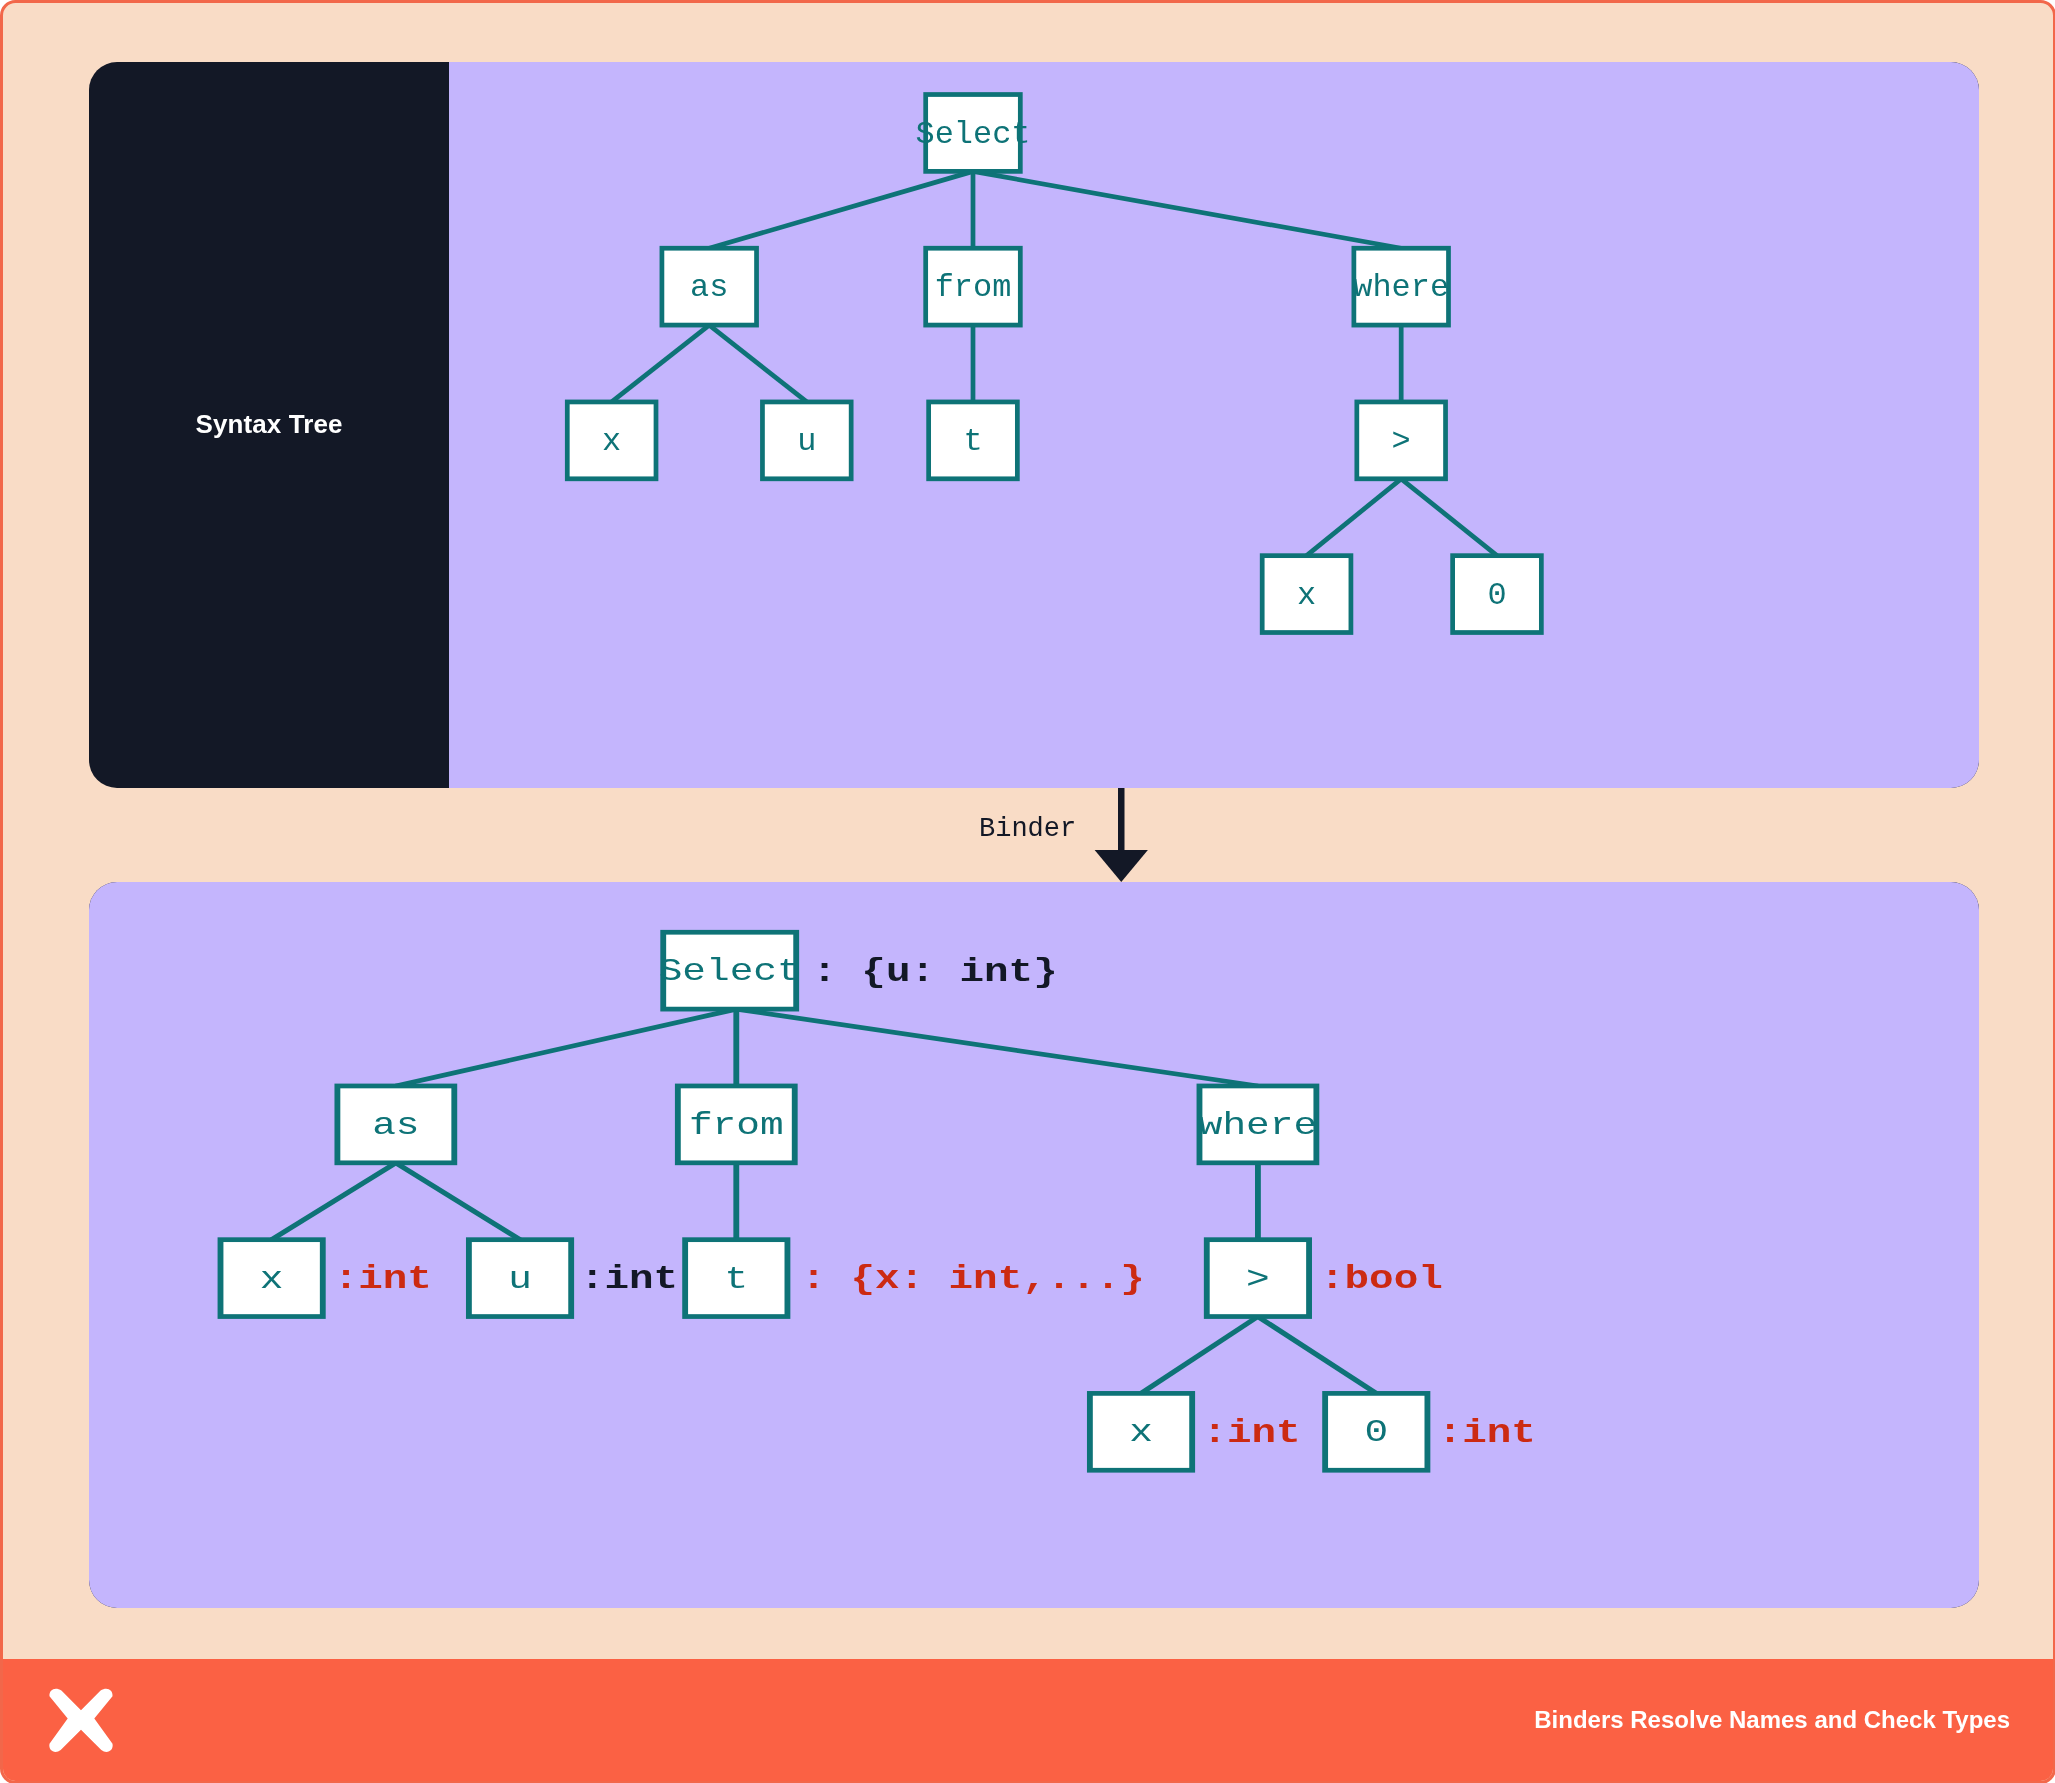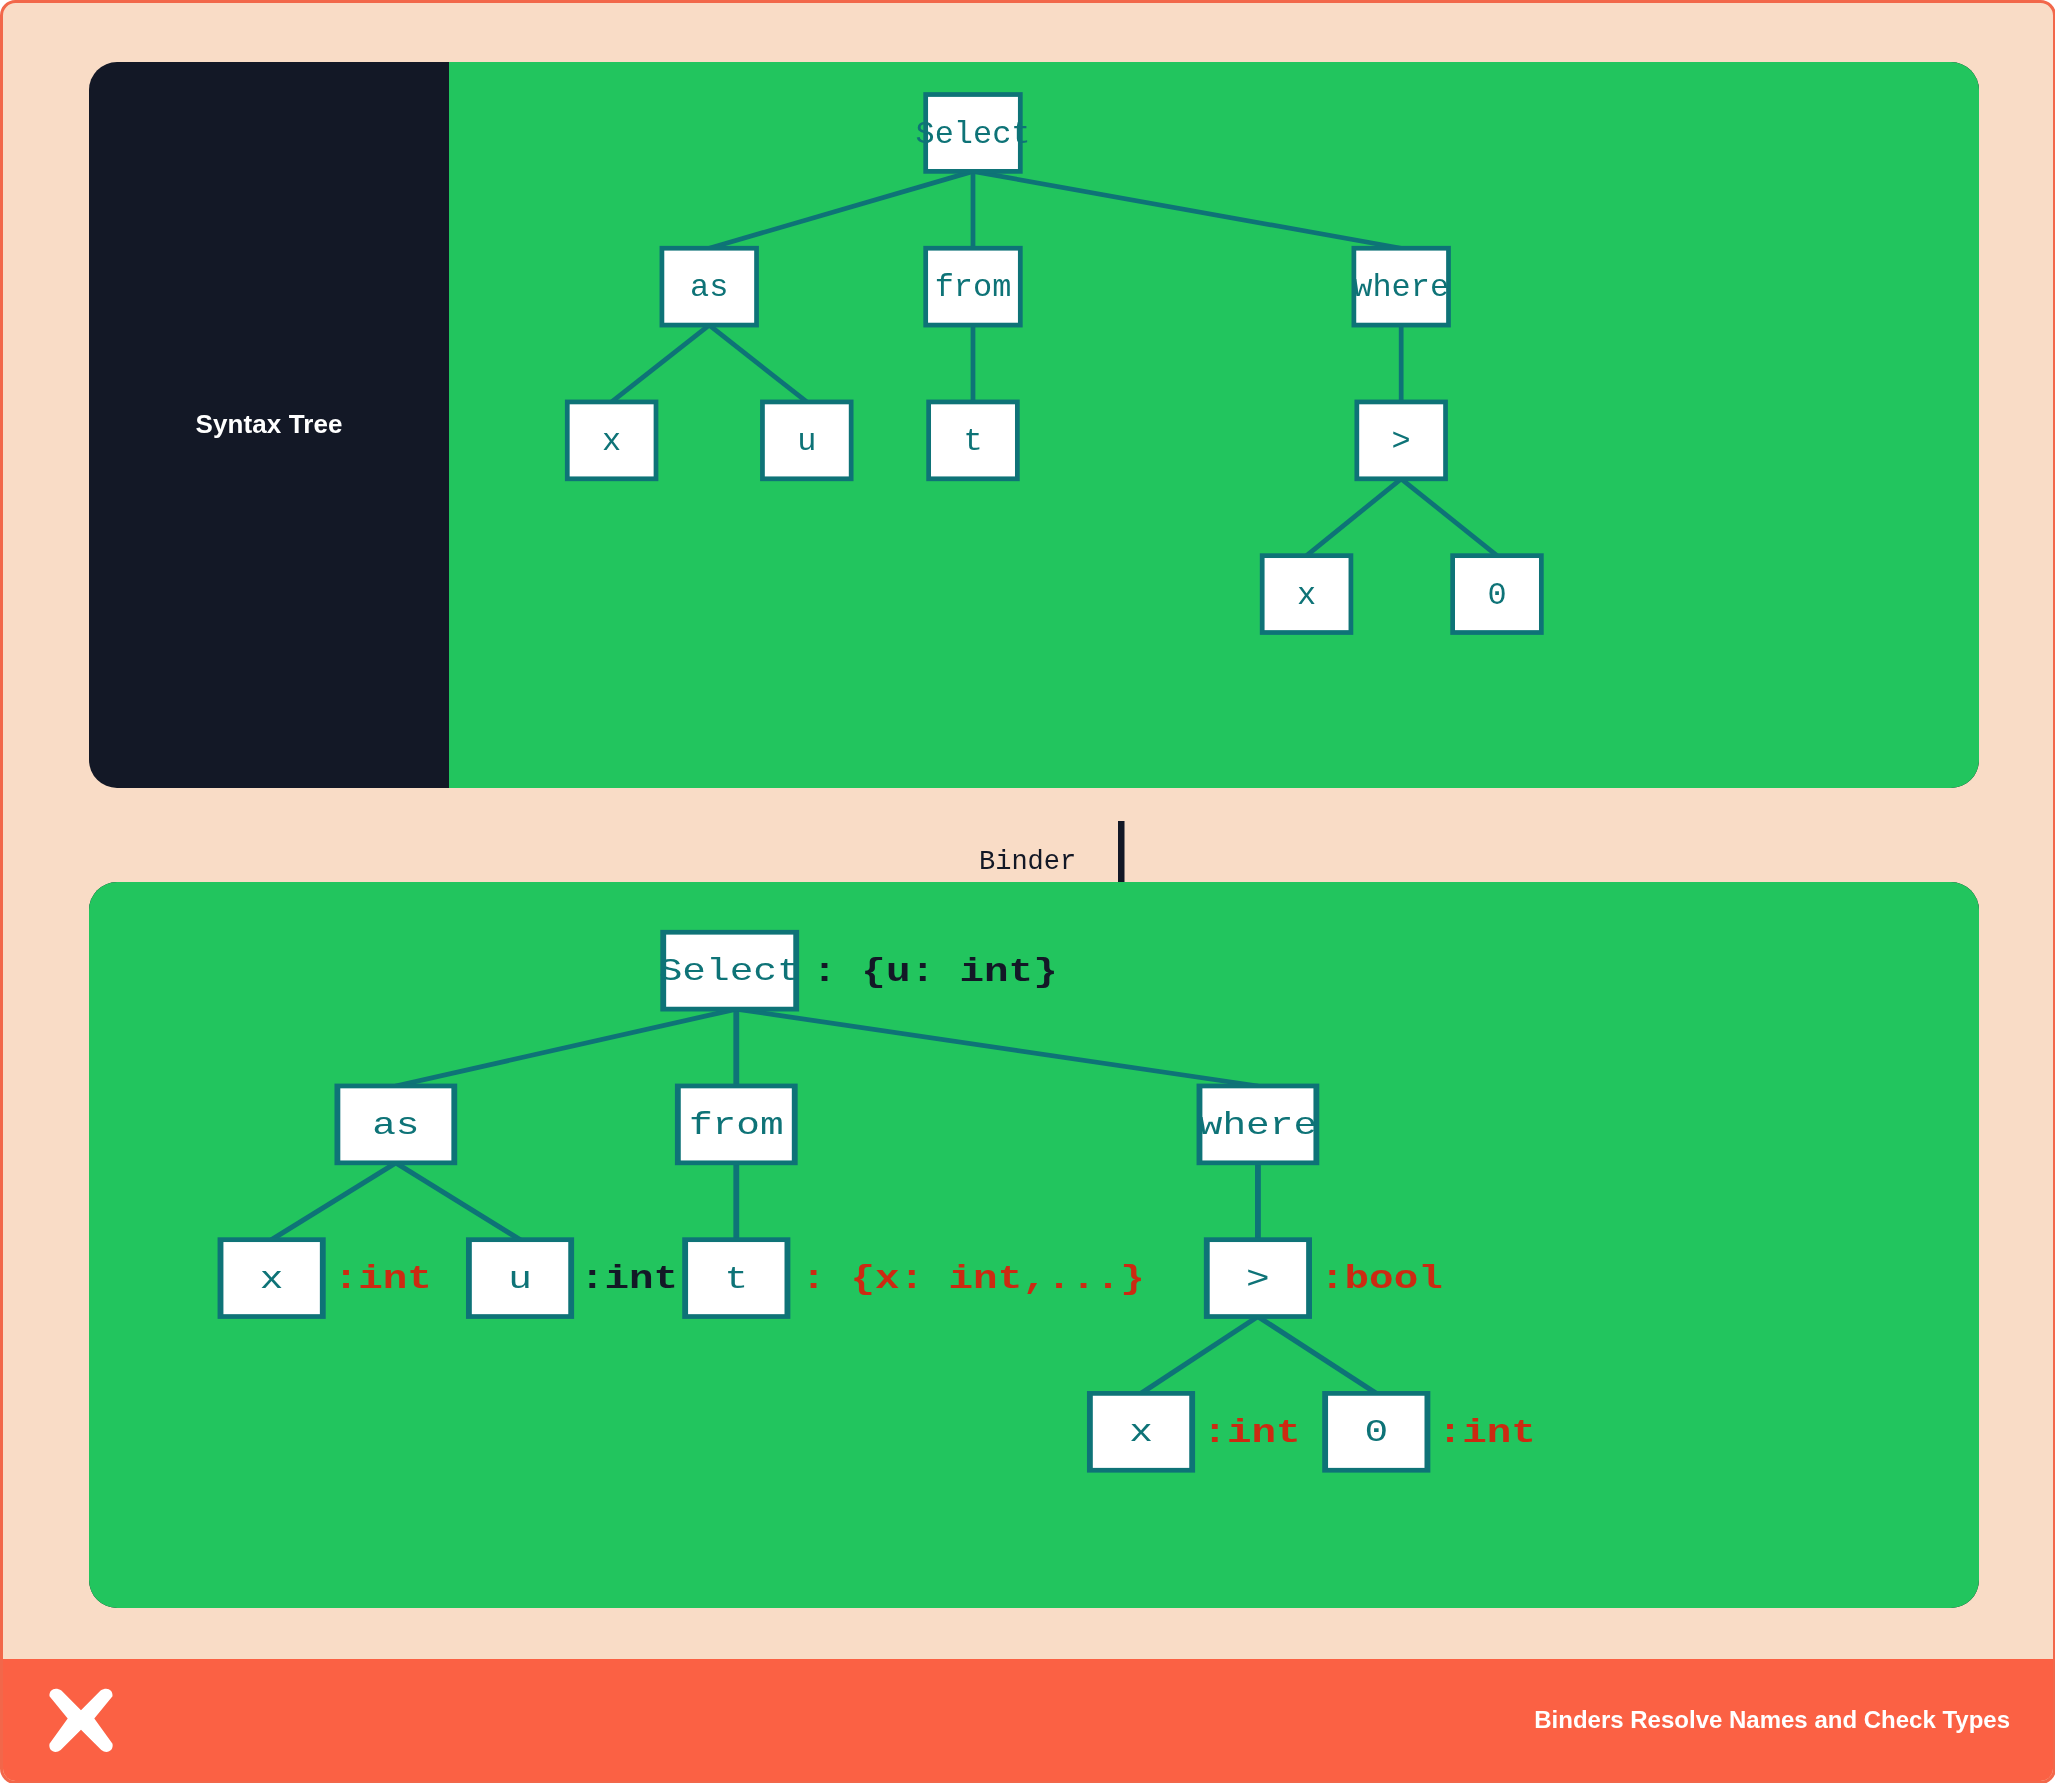--- a/index.html
+++ b/index.html
@@ -5,38 +5,38 @@
   html,body{margin:0;padding:0;background:#ffffff;}
   body{font-family:"Liberation Sans",sans-serif;}
   #stage{position:relative;width:2056px;height:1784px;background:#f9dcc6;
          box-sizing:border-box;border:3.5px solid #f2674a;border-radius:15.4px;overflow:hidden;}
 
   
   .panel{position:absolute;background:#131826;border-radius:28px;overflow:hidden;display:flex;}
   .panel .side{width:360px;flex:0 0 360px;display:flex;align-items:center;justify-content:center;}
   .panel .side-label{color:#ffffff;font-weight:700;font-size:26px;line-height:1.45;text-align:right;
                      font-family:"Liberation Sans",sans-serif;letter-spacing:0.1px;}
-  .panel .canvas{flex:1;background:#22c55e;position:relative;border-radius:0 25px 25px 0;}
+  .panel .canvas{flex:1;background:#c4b5fd;position:relative;border-radius:0 25px 25px 0;}
 
   #panel-top{left:86px;top:59px;width:1890px;height:726px;}
   #panel-bottom{left:86px;top:879px;width:1890px;height:726px;}
 
   
   .treesvg{position:absolute;left:0;top:0;width:100%;height:100%;display:block;}
 
   .nodebox{fill:#ffffff;stroke:#0e7377;stroke-width:8;}
   .nodetext{fill:#0e7377;font-family:"Liberation Mono",monospace;font-size:54px;
             text-anchor:middle;dominant-baseline:central;}
   .edge{stroke:#0e7377;stroke-width:8;fill:none;}
   .ann{font-family:"Liberation Mono",monospace;font-size:56px;font-weight:700;dominant-baseline:central;}
   .ann-red{fill:#cc2a12;}
   .ann-dark{fill:#131826;}
 
   
-  #binder{position:absolute;left:86px;top:818px;width:1890px;height:94px;}
+  #binder{position:absolute;left:86px;top:785px;width:1890px;height:94px;}
   #binder svg{position:absolute;left:0;top:0;width:100%;height:100%;}
   #binder .blabel{position:absolute;left:890px;top:26px;color:#131826;
                   font-family:"Liberation Mono",monospace;font-size:27px;white-space:nowrap;}
 
   
   #footer{position:absolute;left:0;right:0;bottom:0;height:122px;background:#fb6144;
           display:flex;align-items:center;justify-content:space-between;padding:0 43px;box-sizing:border-box;}
   #footer .ftitle{color:#ffffff;font-weight:700;font-size:24px;font-family:"Liberation Sans",sans-serif;}
   #logo{width:70px;height:70px;}
 </style>

